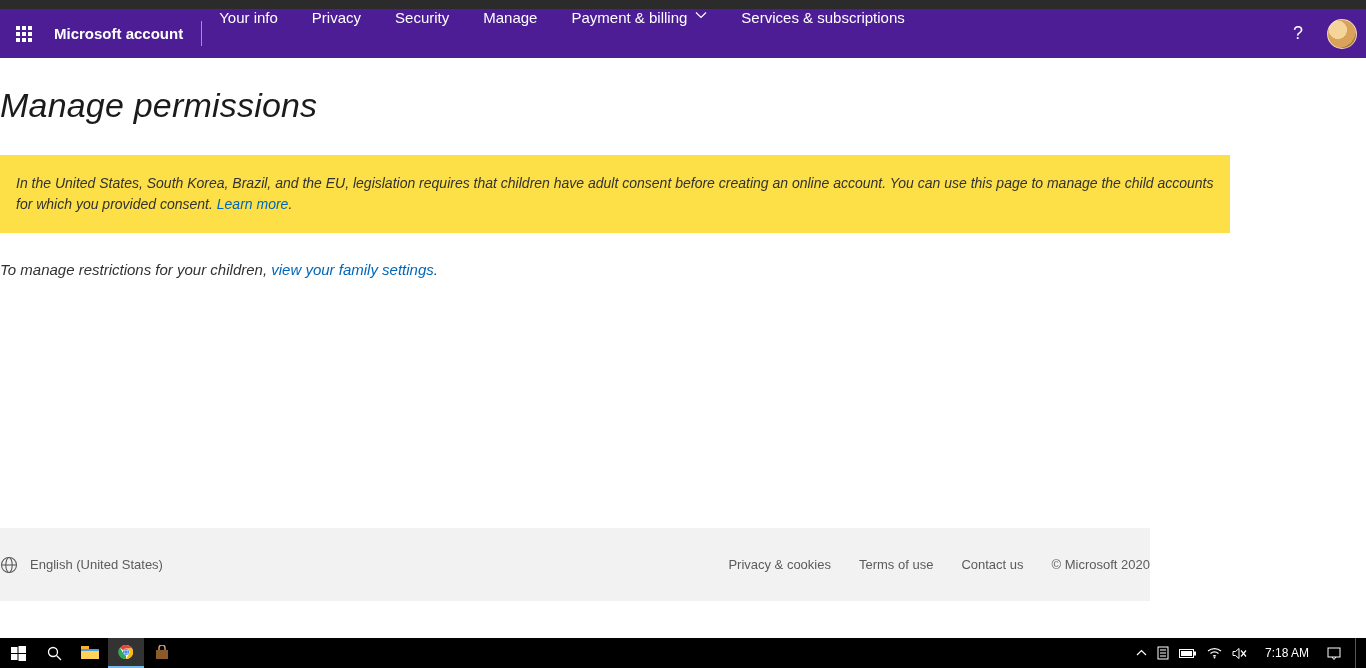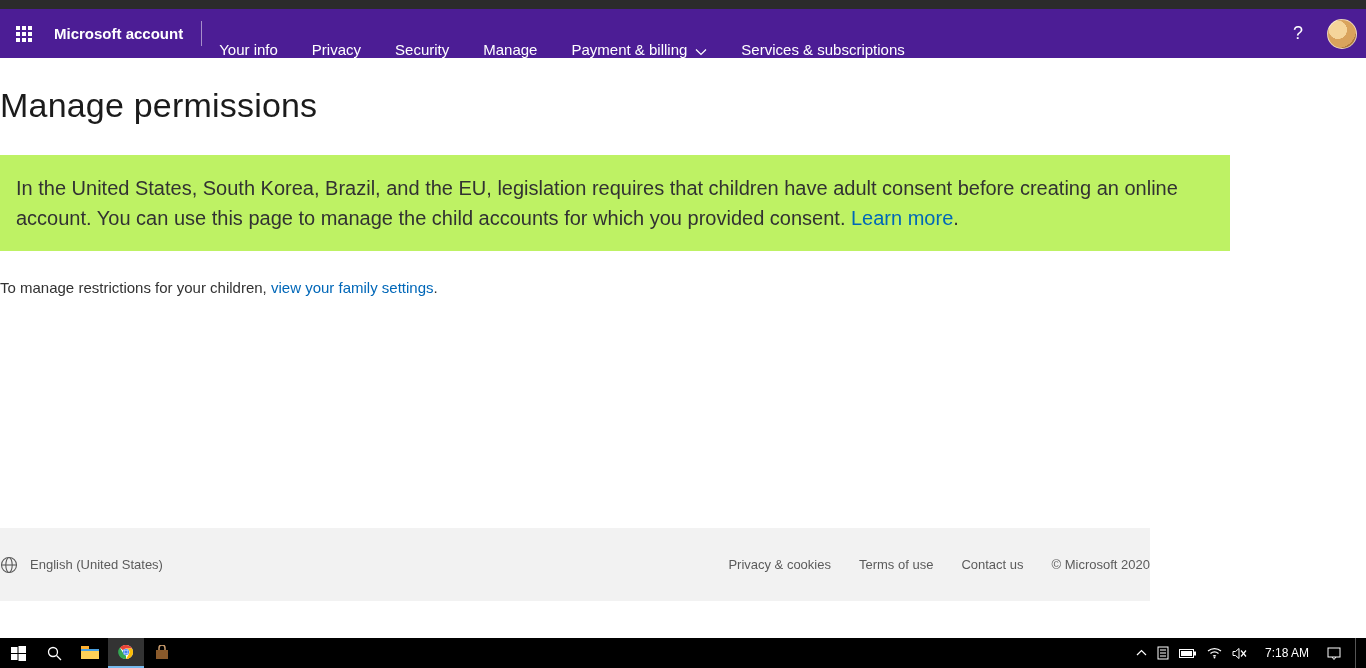--- a/index.html
+++ b/index.html
@@ -6,31 +6,31 @@
   html, body { width: 1366px; height: 668px; font-family: "Segoe UI", Arial, sans-serif; overflow: hidden; background:#fff; }
   .browser-top { height: 9px; background: #2b2b2b; }
   
   .ms-header { height: 49px; background: #4c1d95; display:flex; align-items:stretch; color:#fff; }
   .app-launcher { width:48px; display:flex; align-items:center; justify-content:center; cursor:pointer; }
   .waffle { width:16px; height:16px; display:grid; grid-template-columns:repeat(3,4px); grid-template-rows:repeat(3,4px); gap:2px; }
   .waffle div { background:#fff; }
   .brand { display:flex; align-items:center; padding:0 18px 0 6px; font-weight:600; font-size:15px; white-space:nowrap; }
   .vdiv { width:1px; background:rgba(255,255,255,0.5); margin:12px 0; }
   .nav { display:flex; align-items:stretch; }
-  .nav-item { display:flex; align-items:flex-end; padding:0 17px; font-size:15px; cursor:pointer; white-space:nowrap; position:relative; }
+  .nav-item { display:flex; align-items:flex-start; padding:0 17px; font-size:15px; cursor:pointer; white-space:nowrap; position:relative; }
   .chev { margin-left:8px; }
   .spacer { flex:1; }
   .help { width:40px; display:flex; align-items:center; justify-content:center; font-size:18px; cursor:pointer; }
   .avatar { width:48px; display:flex; align-items:center; justify-content:center; cursor:pointer; }
   .avatar-circle { width:30px; height:30px; border-radius:50%; background:radial-gradient(circle at 35% 35%, #f5d59a 0 35%, #d9a35c 36% 70%, #b07a3a 71% 100%); border:1px solid rgba(255,255,255,0.6); }
   
-  .page { width:1160px; }
+  .page { width:1160px;font-style:italic; }
   .content { width:1230px; margin:0 auto; padding-top:28px; }
   h1 { font-weight:300; font-size:34px; color:#1b1b1b; letter-spacing:0.2px; }
-  .info-box { margin-top:30px; background:#bef264; padding:18px 16px; font-size:20px; color:#323232; line-height:1.5; }
+  .info-box { margin-top:30px; background:#fde047; padding:18px 16px; font-size:14px; color:#323232; line-height:1.5; }
   .info-box a { color:#0067b8; text-decoration:none; cursor:pointer; }
   .below { margin-top:28px; font-size:15px; color:#323232; }
   .below a { color:#0067b8; text-decoration:none; cursor:pointer; }
   
   .footer { position:absolute; left:0; width:1150px; top:528px; height:73px; background:#f2f2f2; color:#5b5b5b; font-size:13px; display:flex; align-items:center; }
   .footer-inner { width:1230px; margin:0 auto; display:flex; align-items:center; }
   .globe { margin-right:12px; }
   .footer-links { margin-left:auto; display:flex; gap:28px; }
   .footer-links span, .footer-inner .lang { cursor:pointer; }
   

